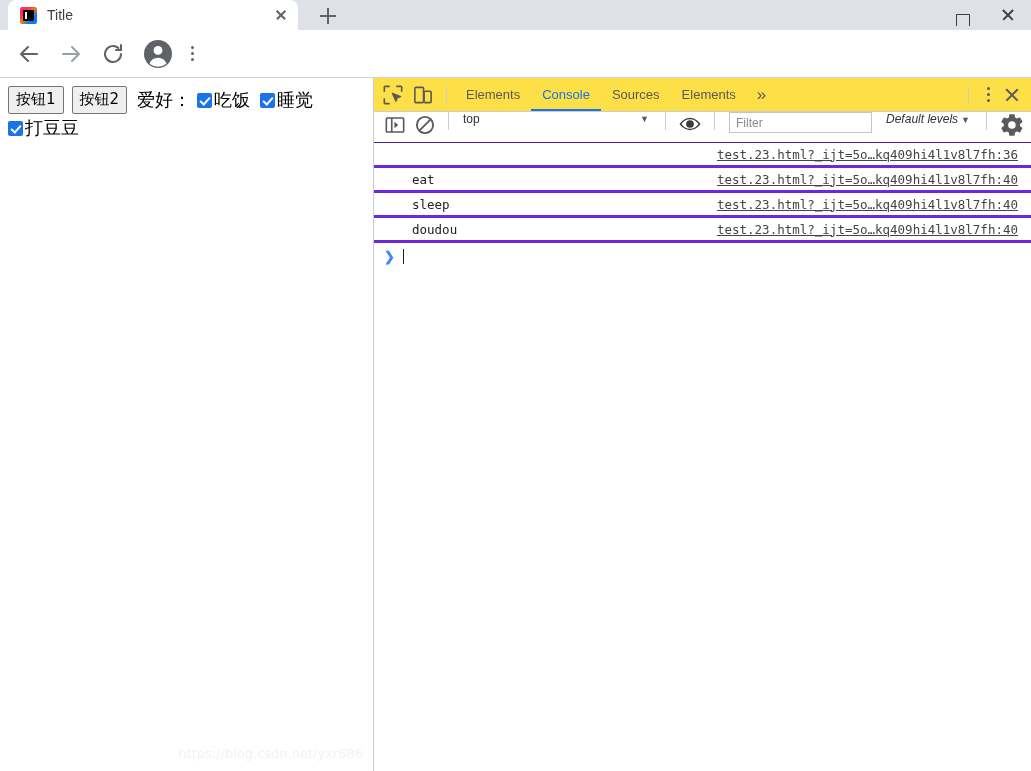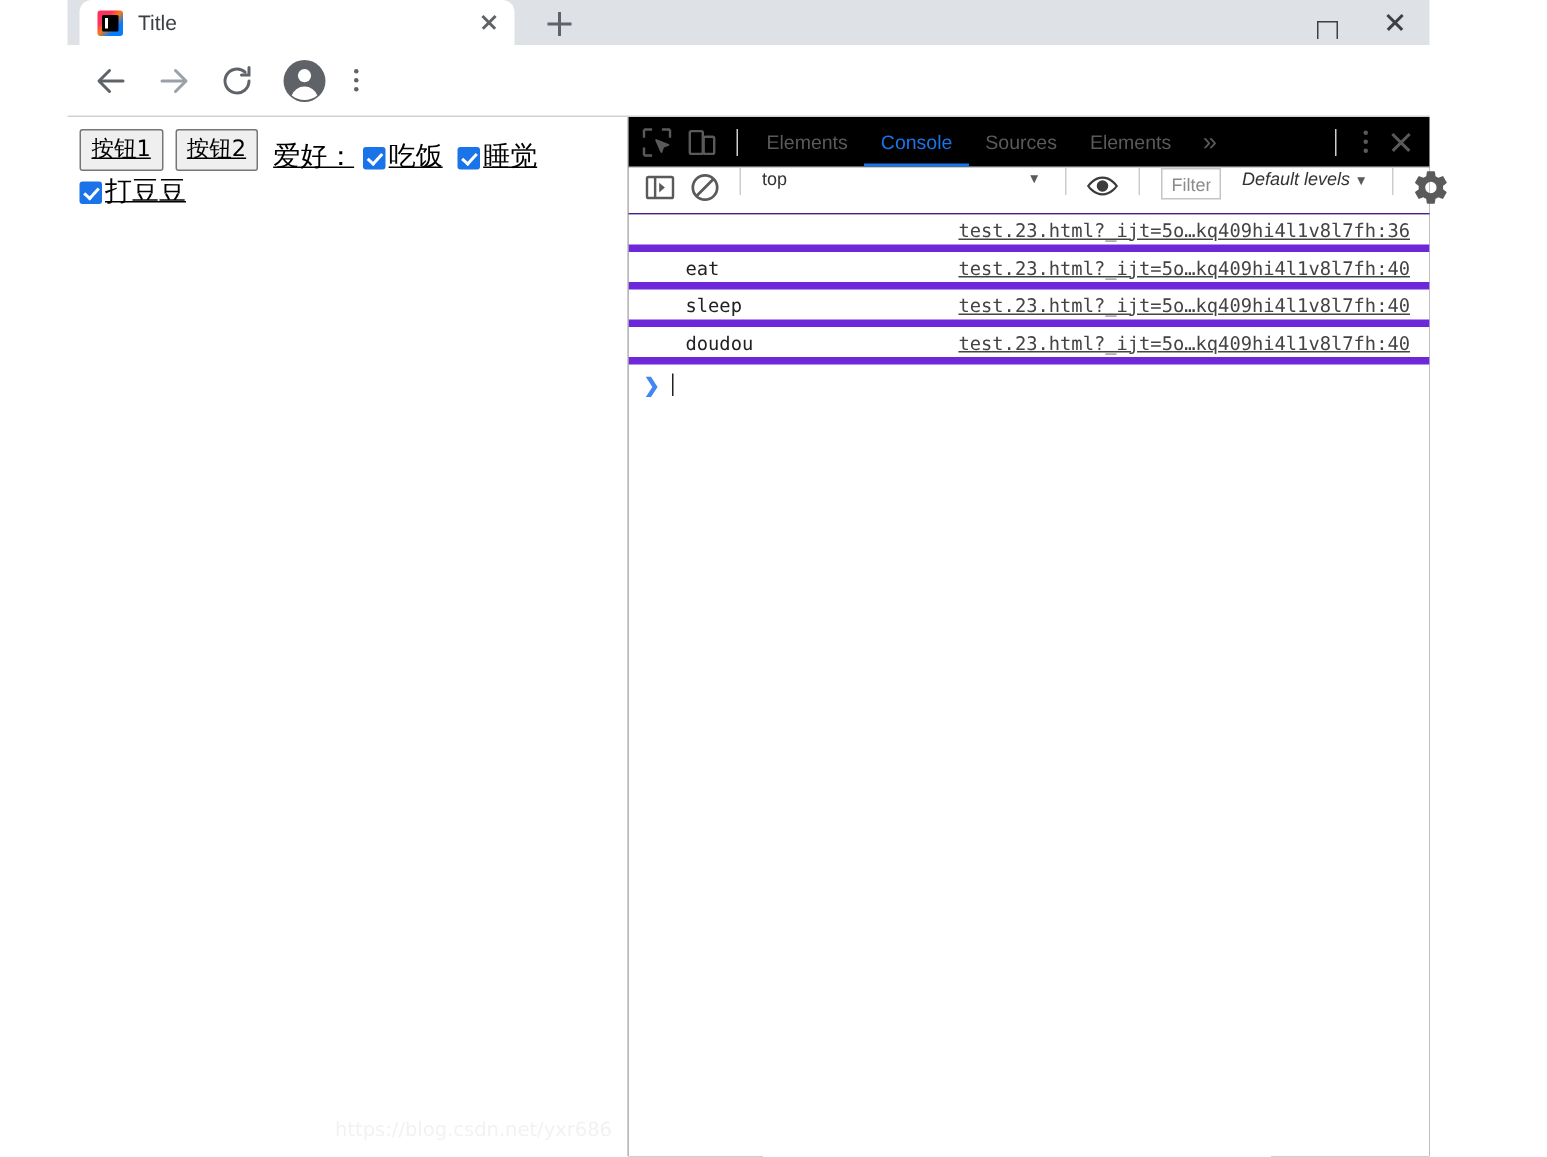--- a/index.html
+++ b/index.html
@@ -4,21 +4,21 @@
 <style>
   * { box-sizing: border-box; margin: 0; padding: 0; }
   html, body {
     width: 1031px; height: 771px;
     overflow: hidden;
     font-family: "Liberation Sans", sans-serif;
     background: #ffffff;
   }
 
   
-  .browser { width: 953px; height: 771px; position: relative; padding-left: 45px; }
+  .browser { width: 1031px; height: 771px; position: relative; }
 
   .tabstrip {
     height: 30px; background: #dee1e6;
     display: flex; align-items: flex-end; position: relative;
   }
   .tab {
     height: 30px; width: 290px; background: #ffffff;
     border-radius: 8px 8px 0 0;
     display: flex; align-items: center; padding: 0 8px 0 12px;
     position: relative; margin-left: 8px;
@@ -142,21 +142,21 @@
   
   .content { display: flex; height: 693px; }
 
   
   .page {
     width: 374px; flex: 0 0 374px; background: #ffffff;
     border-right: 1px solid #cdcdcd; padding: 8px 0 0 8px;
     font-family: "DejaVu Sans", "Liberation Sans", sans-serif;
     position: relative; overflow: hidden;
   }
-  .page-row { display: flex; align-items: flex-end; flex-wrap: wrap; line-height: 1.0; text-decoration: underline; }
+  .page-row { display: flex; align-items: center; flex-wrap: wrap; line-height: 1.0; }
   .btn {
     font-family: "DejaVu Sans", "Liberation Sans", sans-serif;
     font-size: 15px; color: #000;
     background: #efefef; border: 1px solid #767676; border-radius: 2px;
     padding: 3px 7px 4px; margin-right: 8px; cursor: pointer;
   }
   .hobby-label { font-size: 18px; color: #000; margin: 0 6px 0 2px; }
   .cb-group { display: inline-flex; align-items: center; margin-right: 10px; }
   .cbox {
     width: 15px; height: 15px; flex: 0 0 15px; background: #1a73e8;
@@ -169,21 +169,21 @@
   .cb-text { font-size: 18px; color: #000; }
   .page-row2 { margin-top: 5px; }
 
   .watermark {
     position: absolute; right: 10px; bottom: 10px; color: #f2f2f2;
     font-size: 13px; white-space: nowrap;
   }
 
   
   .devtools {
-    flex: 1 1 auto; background: #000000; display: flex; flex-direction: column;
+    flex: 1 1 auto; background: #fde047; display: flex; flex-direction: column;
     font-family: "Liberation Sans", sans-serif; min-width: 0; position: relative;
   }
 
   .dt-tabbar {
     height: 34px; display: flex; align-items: center;
     border-bottom: 1px solid #cdcdcd; padding-left: 4px; flex: 0 0 34px;
   }
   .dt-iconbtn { width: 26px; height: 26px; position: relative; margin: 0 2px; cursor: pointer; }
   .dt-sep { width: 1px; height: 18px; background: #cdcdcd; margin: 0 8px; flex: 0 0 1px; }
   .dt-tab {
@@ -229,21 +229,21 @@
   .levels {
     font-size: 12px; color: #333; white-space: nowrap; padding: 0 8px; cursor: pointer; font-style: italic;
   }
   .levels .caret { font-size: 9px; margin-left: 3px; color: #5a5a5a; }
   .gear-btn { width: 26px; height: 26px; position: relative; cursor: pointer; margin-left: 4px; }
 
   
   .console-body { flex: 1 1 auto; overflow: hidden; position: relative; background: #fff; }
   .msg-row {
     display: flex; align-items: center; min-height: 25px; height: 25px;
-    border-bottom: 5px solid #6d28d9; padding-left: 10px; font-size: 12px;
+    border-bottom: 3px solid #6d28d9; padding-left: 10px; font-size: 12px;
   }
   .msg-text {
     font-family: "DejaVu Sans Mono", "Liberation Mono", monospace;
     font-size: 12.5px; color: #202124; padding-left: 28px; white-space: nowrap;
   }
   .msg-src {
     margin-left: auto; padding-right: 13px;
     font-family: "DejaVu Sans Mono", "Liberation Mono", monospace;
     font-size: 12.5px; color: #444; text-decoration: underline; cursor: pointer; white-space: nowrap;
   }

